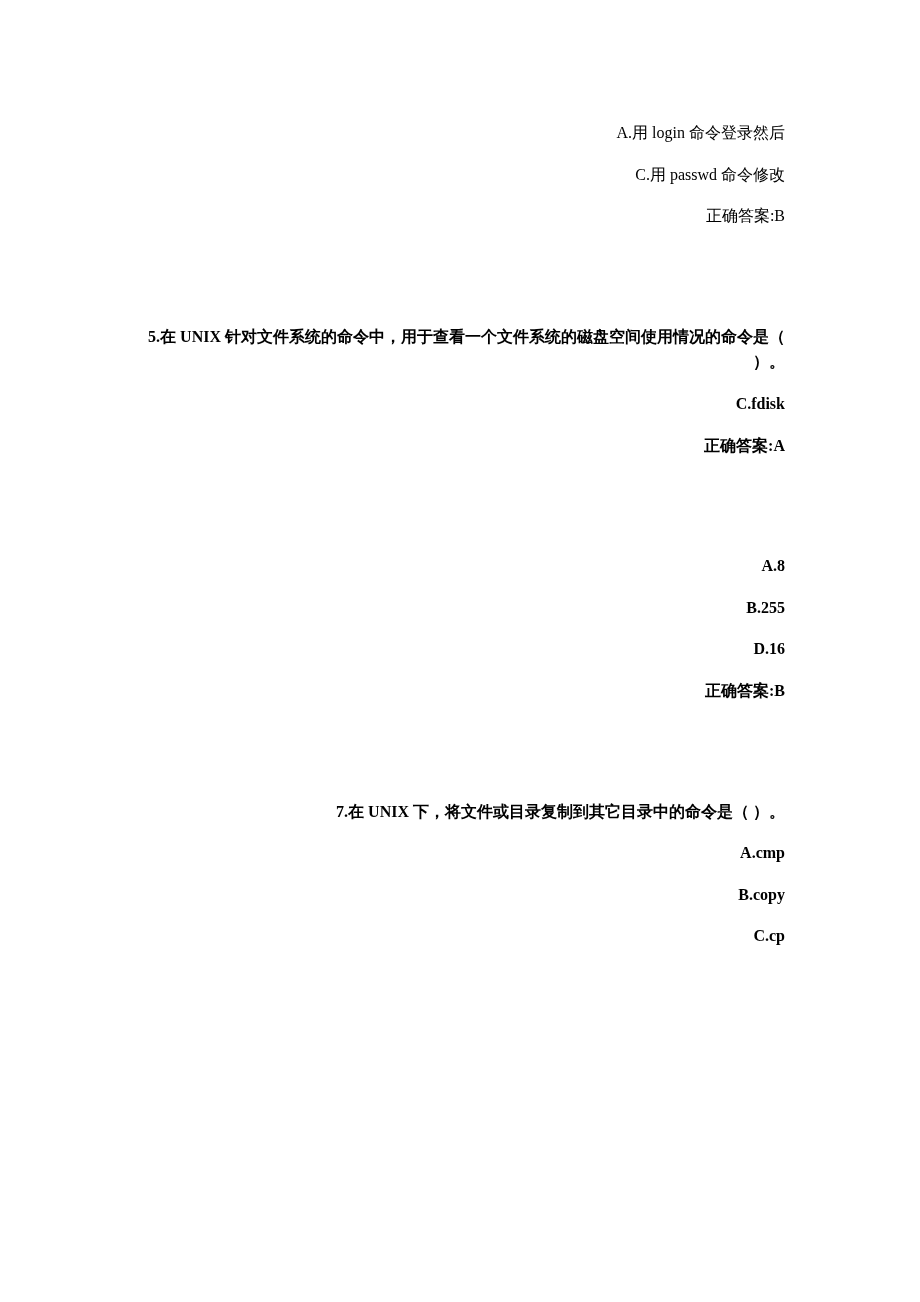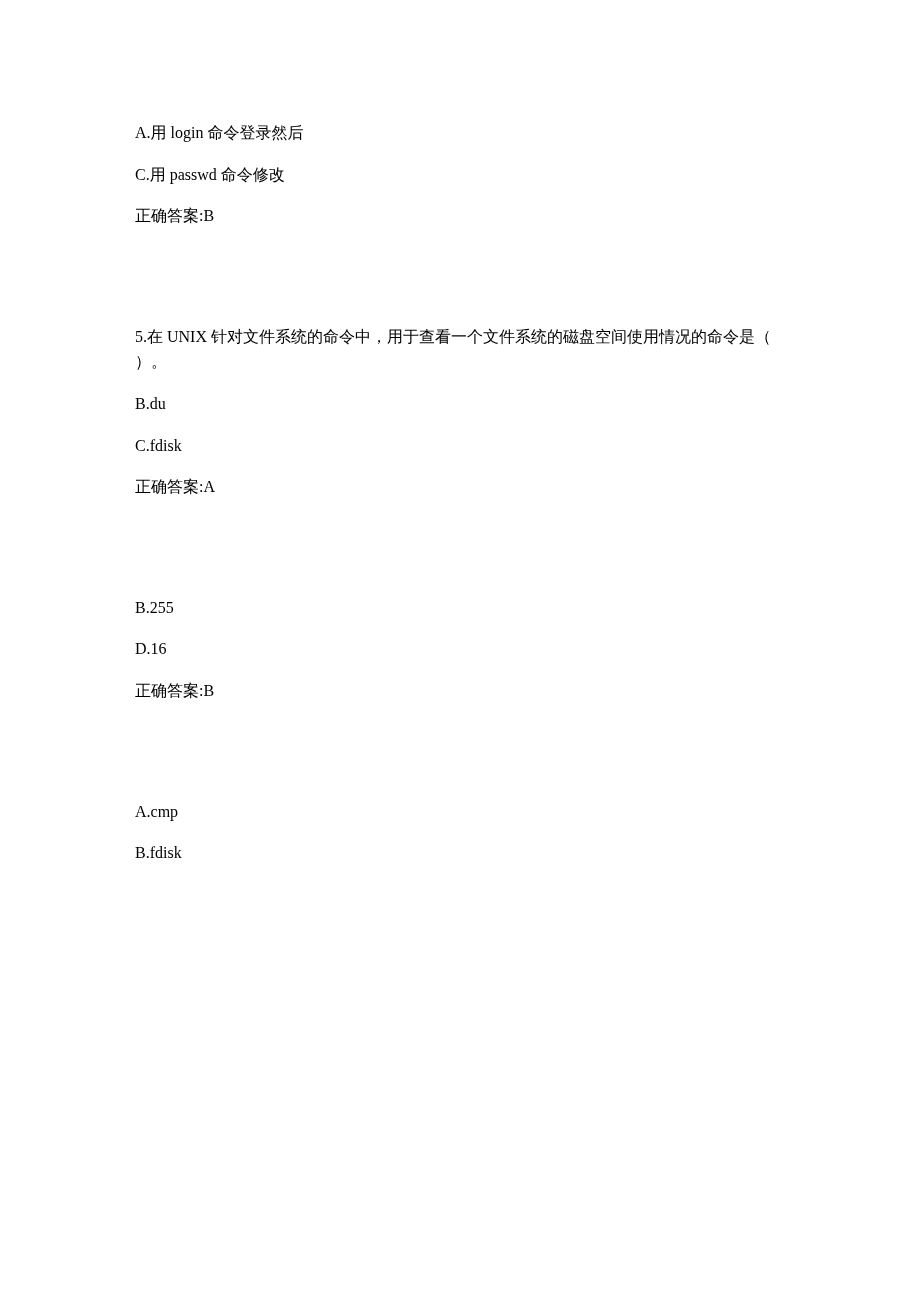--- a/index.html
+++ b/index.html
@@ -1,59 +1,63 @@
 <!DOCTYPE html>
 <html><head>
   <meta charset="utf-8">
   <style>
     * {
       margin: 0;
       padding: 0;
       box-sizing: border-box;
+      text-align: right;
     }
     body {
       font-family: "SimSun", "宋体", serif;
       font-size: 16px;
       line-height: 1.6;
       background: #fff;
       color: #000;
       width: 920px;
       padding: 120px 135px 100px 135px;
     }
     .option, .question, .answer {
       margin-bottom: 16px;
     }
     .question-block {
       margin-bottom: 95px;
+      font-weight: bold;
     }
     .question-block:last-child {
       margin-bottom: 0;
     }
     .partial-block {
       margin-bottom: 95px;
     }
   </style>
 </head>
 <body>
 
 <div class="partial-block">
   <div class="option">A.用 login 命令登录然后</div>
   <div class="option">C.用 passwd 命令修改</div>
   <div class="answer">正确答案:B</div>
 </div>
 
 <div class="question-block">
   <div class="question">5.在 UNIX 针对文件系统的命令中，用于查看一个文件系统的磁盘空间使用情况的命令是（  ）。</div>
-  <div class="option">B.du</div>
   <div class="option">C.fdisk</div>
   <div class="answer">正确答案:A</div>
 </div>
 
 <div class="question-block">
+  <div class="option">A.8</div>
   <div class="option">B.255</div>
   <div class="option">D.16</div>
   <div class="answer">正确答案:B</div>
 </div>
 
 <div class="question-block">
+  <div class="question">7.在 UNIX 下，将文件或目录复制到其它目录中的命令是（  ）。</div>
   <div class="option">A.cmp</div>
-  <div class="option">B.fdisk</div>
+  <div class="option">B.copy</div>
+  <div class="option">C.cp</div>
 </div>
 
 </body></html>

